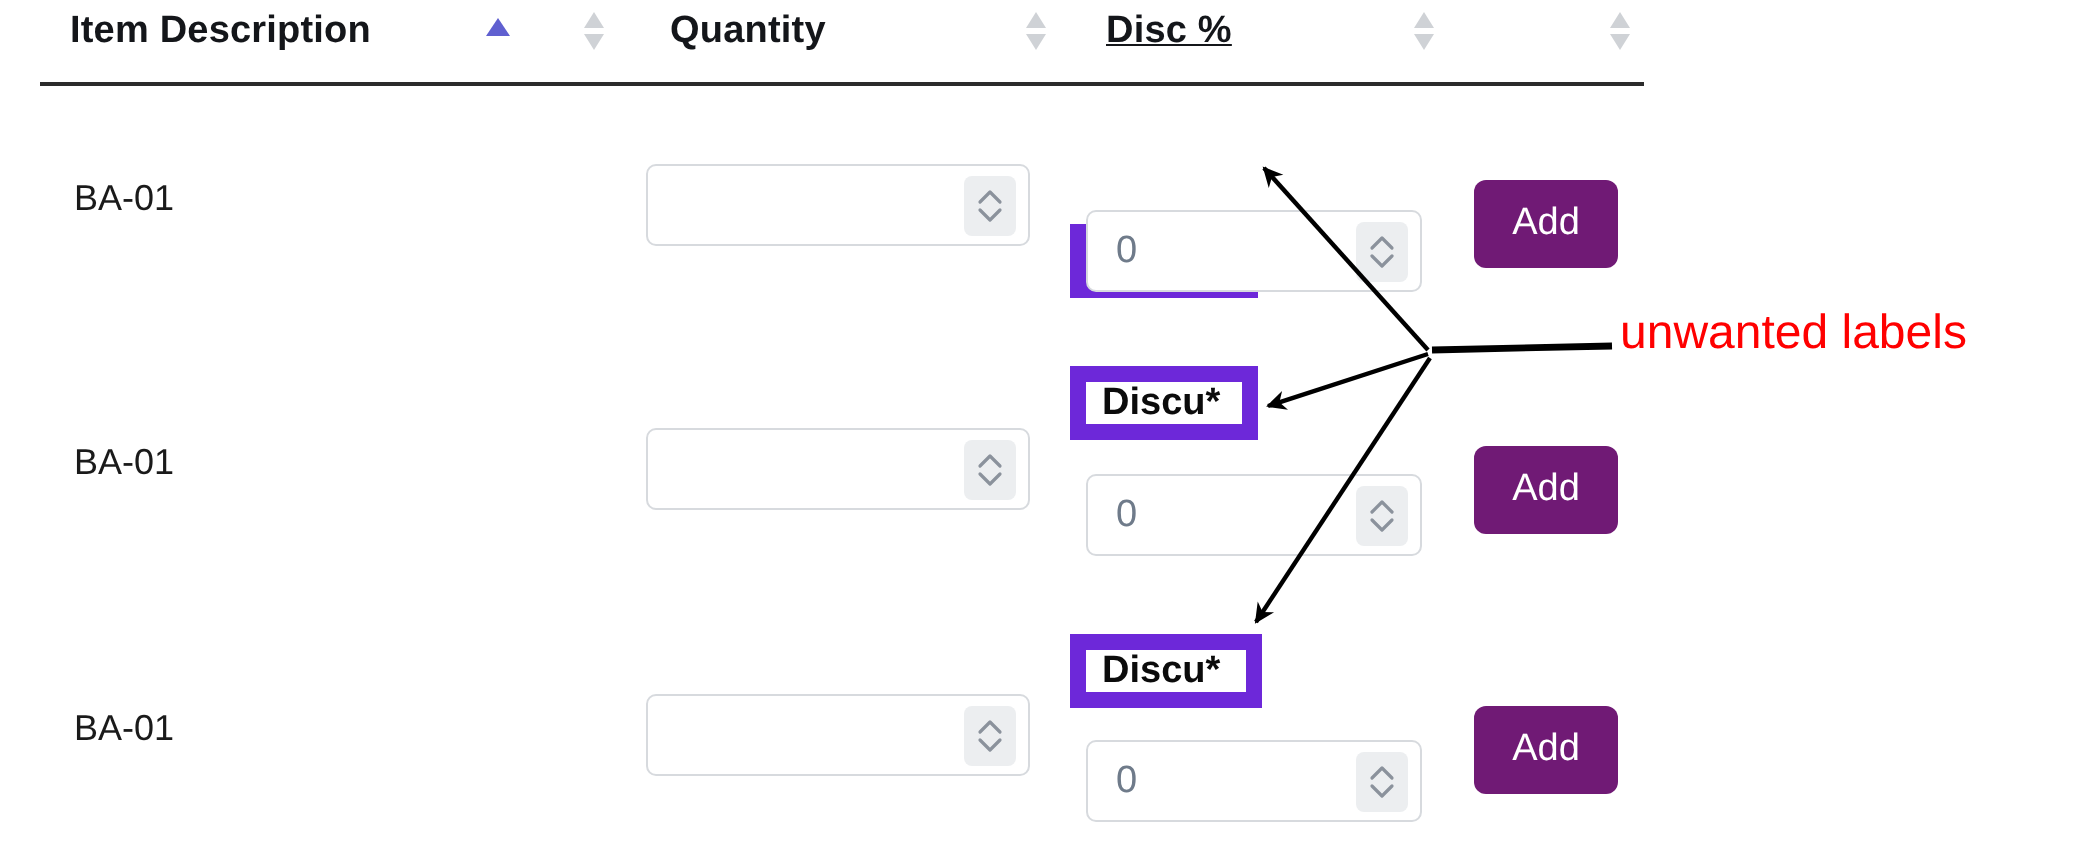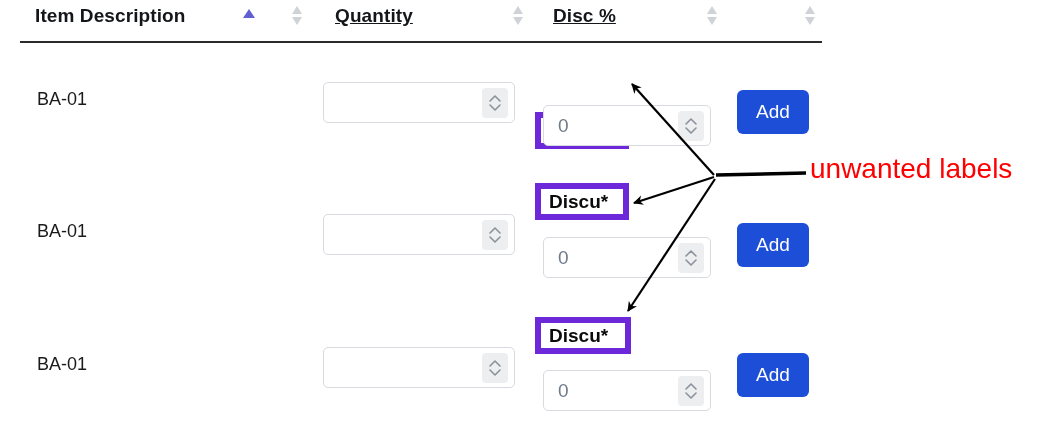--- a/index.html
+++ b/index.html
@@ -16,21 +16,21 @@
   .thead{position:absolute;left:0;top:0;width:1048px;height:26px;}
   .th-label{
     position:absolute;
     font-weight:bold;
     font-size:19px;
     color:#14161a;
     letter-spacing:.1px;
     white-space:nowrap;
   }
   .th-item{left:35px;top:5px;}
-  .th-qty{left:335px;top:5px;text-decoration:underline;}
+  .th-qty{left:335px;top:5px;}
   .th-disc{left:553px;top:5px;text-decoration:underline;}
 
   
   .sort{position:absolute;width:14px;height:22px;top:4px;}
   .sort svg{display:block;}
   .sort-active{left:242px;}
   .sort-2{left:290px;}
   .sort-3{left:511px;}
   .sort-4{left:705px;}
   .sort-5{left:803px;}
@@ -73,55 +73,55 @@
   }
   .stepper svg{position:absolute;left:5px;top:5px;}
 
   .qty-input{left:323px;top:22px;width:192px;}
   .disc-input{left:543px;top:45px;width:168px;}
 
   
   .discu-box{
     position:absolute;
     box-sizing:border-box;
-    border:6px solid #6d28d9;
+    border:8px solid #6d28d9;
     background:transparent;
     height:37px;
     padding:0 8px;
     display:flex;align-items:center;
   }
   .discu-box .txt{
     font-size:19px;font-weight:bold;color:#0b0b0b;
     white-space:nowrap;
   }
   .discu-0{left:535px;top:52px;width:94px;}
   .discu-1{left:535px;top:-9px;width:94px;}
   .discu-2{left:535px;top:-8px;width:96px;}
 
   
   .addbtn{
     position:absolute;
     width:72px;height:44px;
-    background:#1d4ed8;
+    background:#701a75;
     border:none;border-radius:6px;
     color:#ffffff;font-size:19px;
     font-family:"Liberation Sans", sans-serif;
     cursor:pointer;
     display:flex;align-items:center;justify-content:center;
     padding:0;
   }
   .add-0{left:737px;top:30px;}
   .add-1{left:737px;top:31px;}
   .add-2{left:737px;top:28px;}
 
   
   .anno{position:absolute;left:0;top:0;width:1048px;height:432px;pointer-events:none;}
   .anno-text{
     position:absolute;left:810px;top:153px;
-    font-size:28px;color:#ff0000;
+    font-size:24px;color:#ff0000;
     white-space:nowrap;
     font-family:"Liberation Sans", sans-serif;
   }
 </style>
 </head>
 <body>
 
 <div id="root">
 
   <div class="thead">

